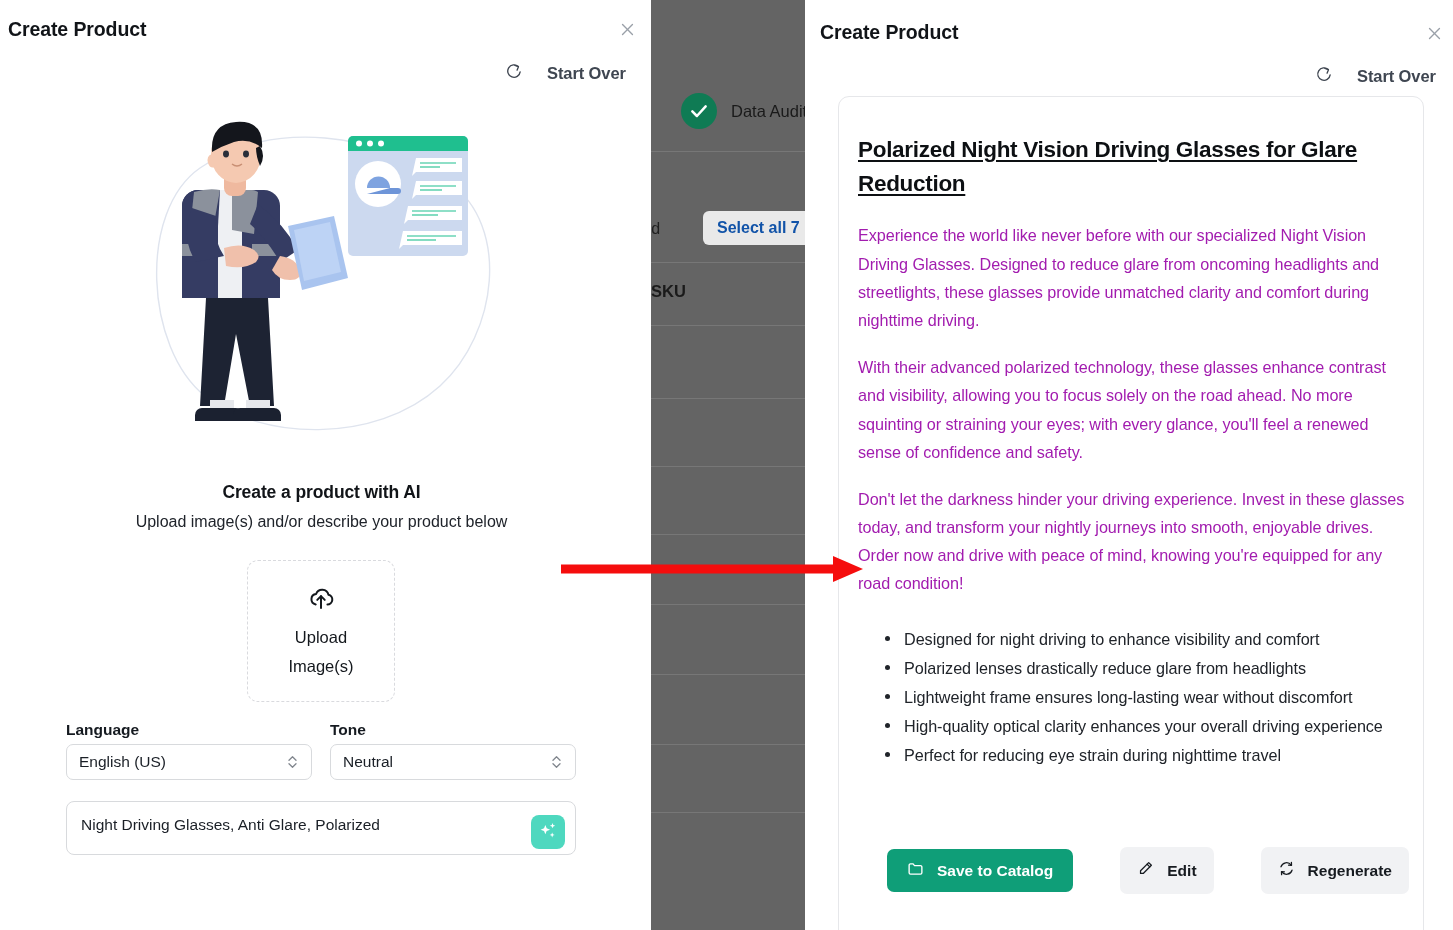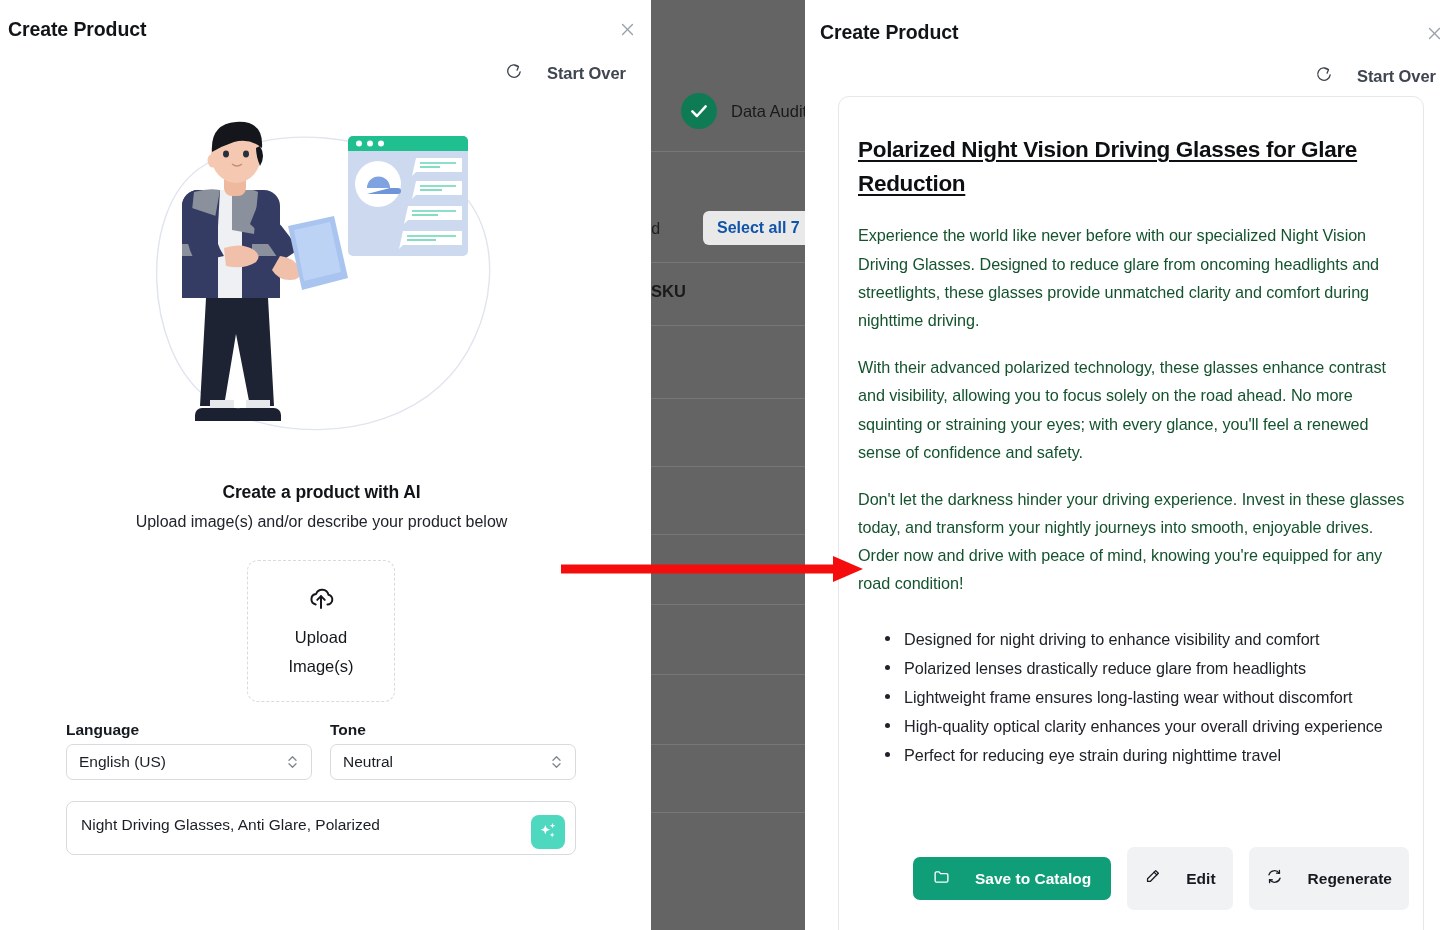--- a/index.html
+++ b/index.html
@@ -141,48 +141,48 @@
     overflow: hidden;
   }
   .card-inner { position: absolute; left: 19px; top: 36px; width: 551px; }
 
   .result-title {
     font-size: 22.5px; font-weight: 700; color: #0d1013;
     text-decoration: underline; text-underline-offset: 3px;
     line-height: 1.52; letter-spacing: -0.3px; margin-bottom: 20px;
   }
   .result-para {
-    font-size: 16.2px; color: #14532d; line-height: 1.74; margin-bottom: 19px;
+    font-size: 16.2px; color: #a21caf; line-height: 1.74; margin-bottom: 19px;
     letter-spacing: -0.05px;
   }
   .result-list { margin: 27px 0 0 0; padding-left: 46px; list-style: none; }
   .result-list li {
     position: relative; font-size: 16.2px; color: #20242a; line-height: 1.74;
     letter-spacing: -0.05px; margin-bottom: 1px;
   }
   .result-list li::before {
     content: ""; position: absolute; left: -19px; top: 11px;
     width: 5px; height: 5px; border-radius: 50%; background: #20242a;
   }
 
   .card-actions {
     position: absolute; left: 19px; top: 750px; width: 551px;
     display: flex; align-items: center; gap: 16px; justify-content: flex-end;
   }
   .btn {
-    display: inline-flex; align-items: center; gap: 25px; cursor: pointer;
+    display: inline-flex; align-items: center; gap: 13px; cursor: pointer;
     border-radius: 7px; font-size: 15.5px; font-weight: 700; white-space: nowrap;
     border: none; font-family: "Liberation Sans", sans-serif;
   }
   .btn svg { flex: 0 0 auto; }
   .btn-primary {
     background: #0f9e78; color: #ffffff; padding: 11px 20px;
   }
   .btn-ghost {
-    background: #f1f2f4; color: #171b20; padding: 21px 17px;
+    background: #f1f2f4; color: #171b20; padding: 13px 17px; margin-left: 31px;
   }
 
   
   .arrow-svg {
     position: absolute; left: 555px; top: 548px; width: 315px; height: 42px;
     pointer-events: none;
   }
 </style>
 </head>
 <body>

